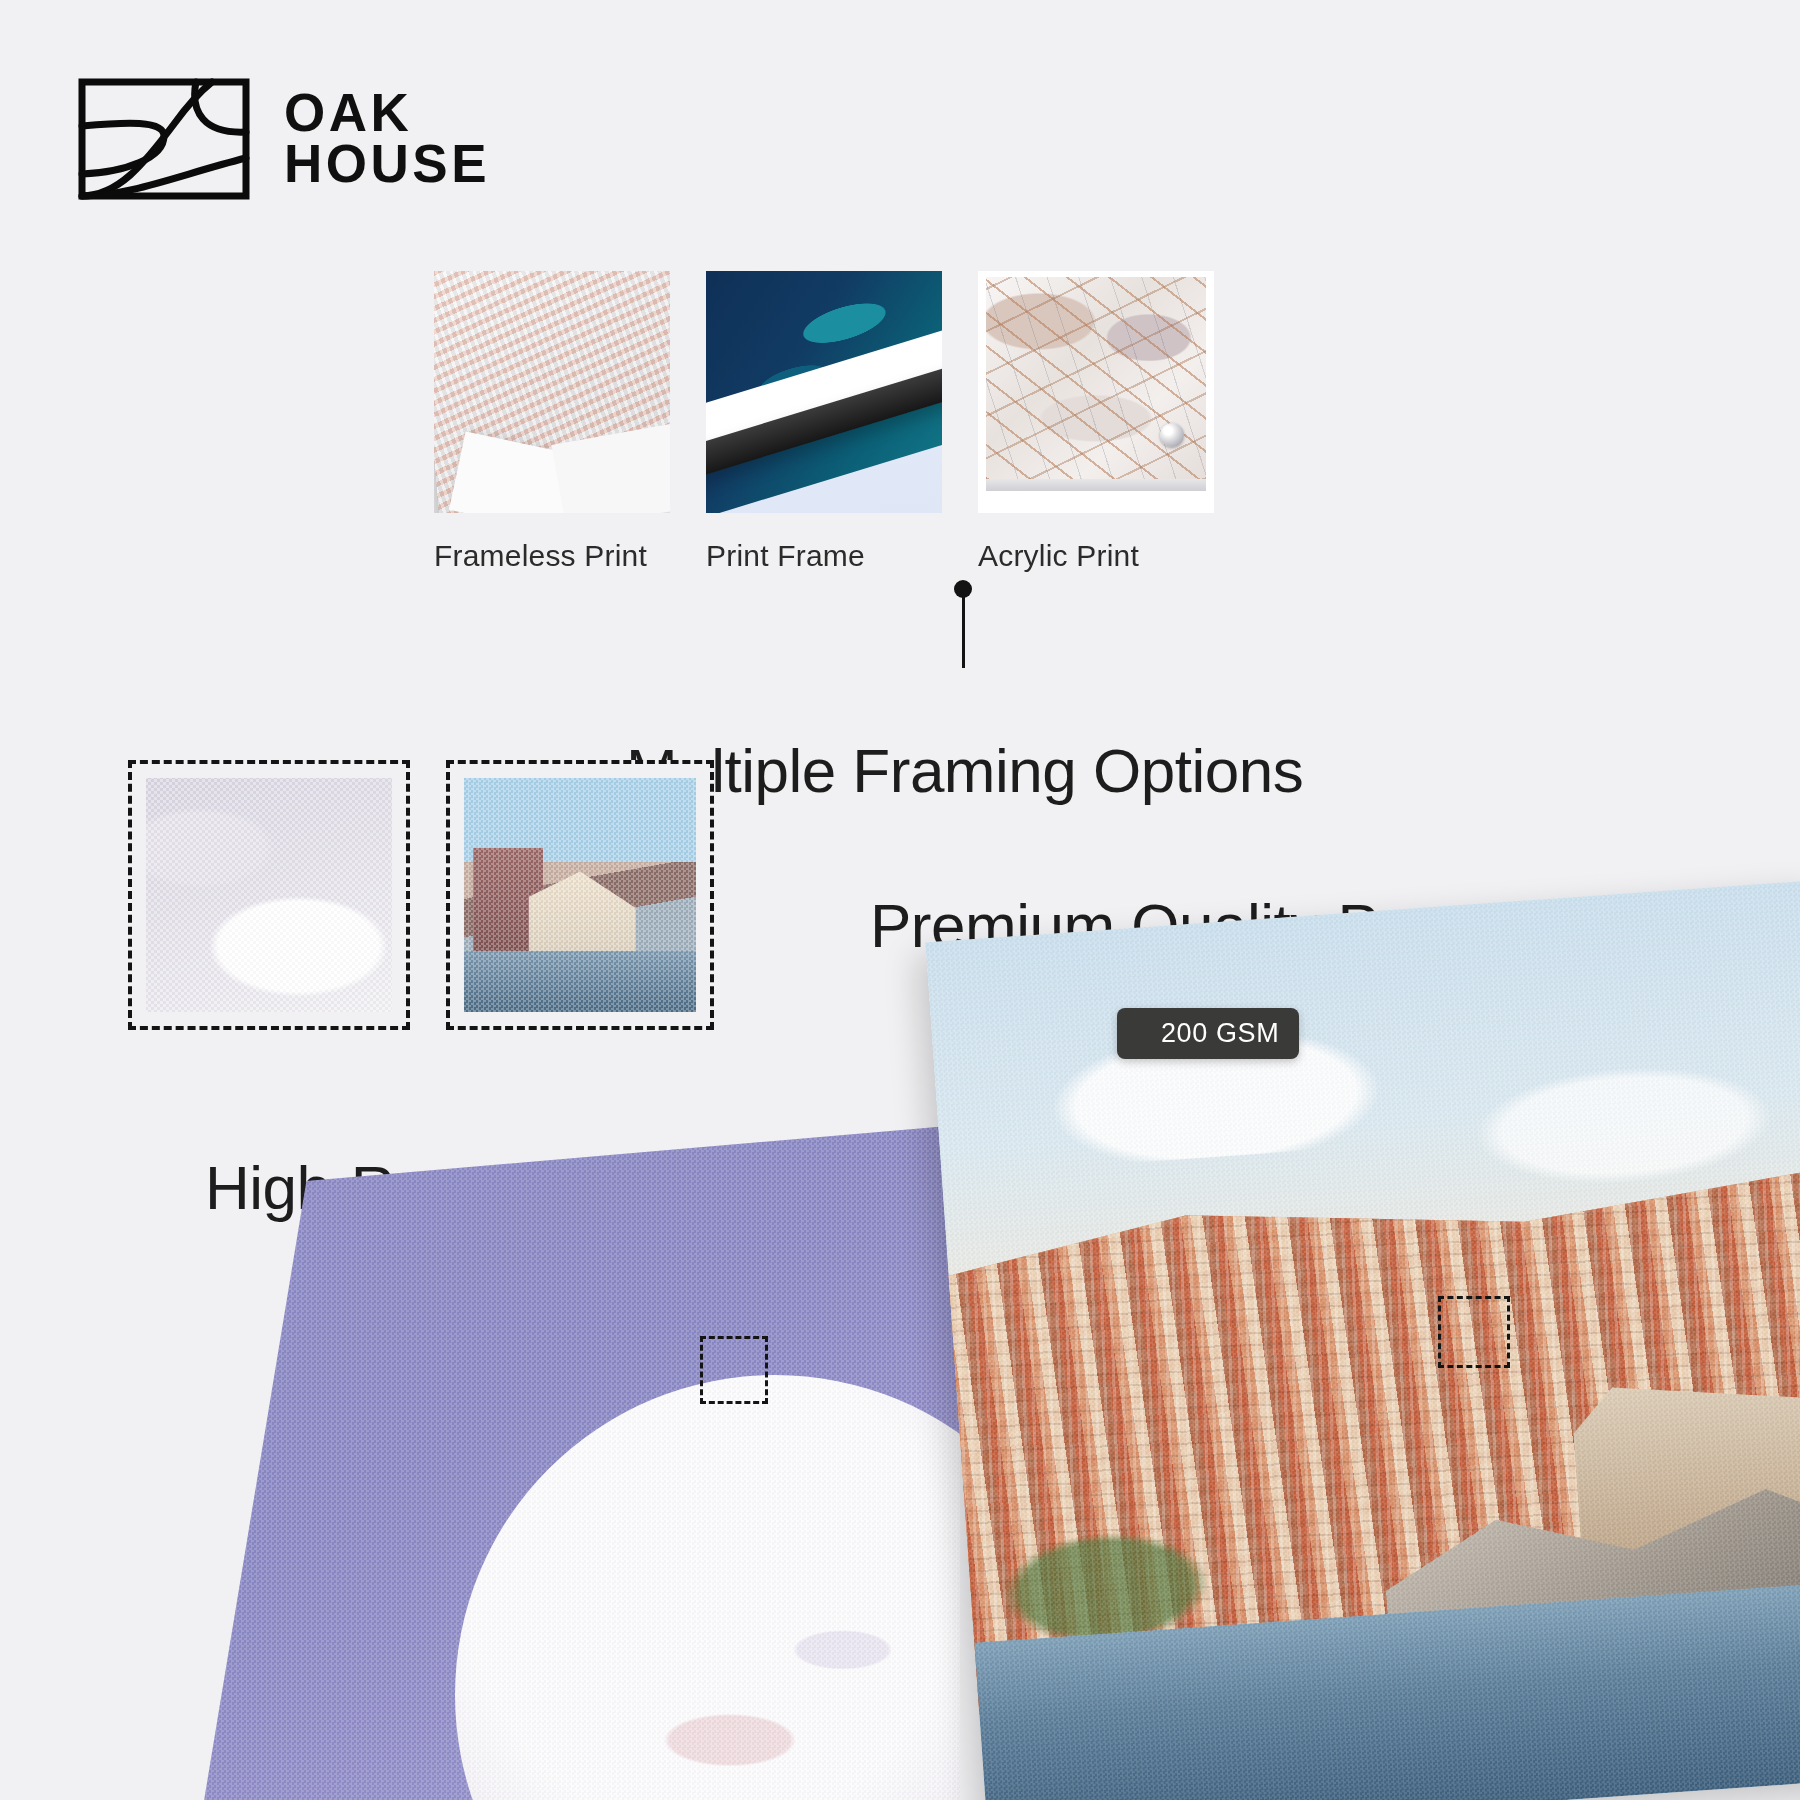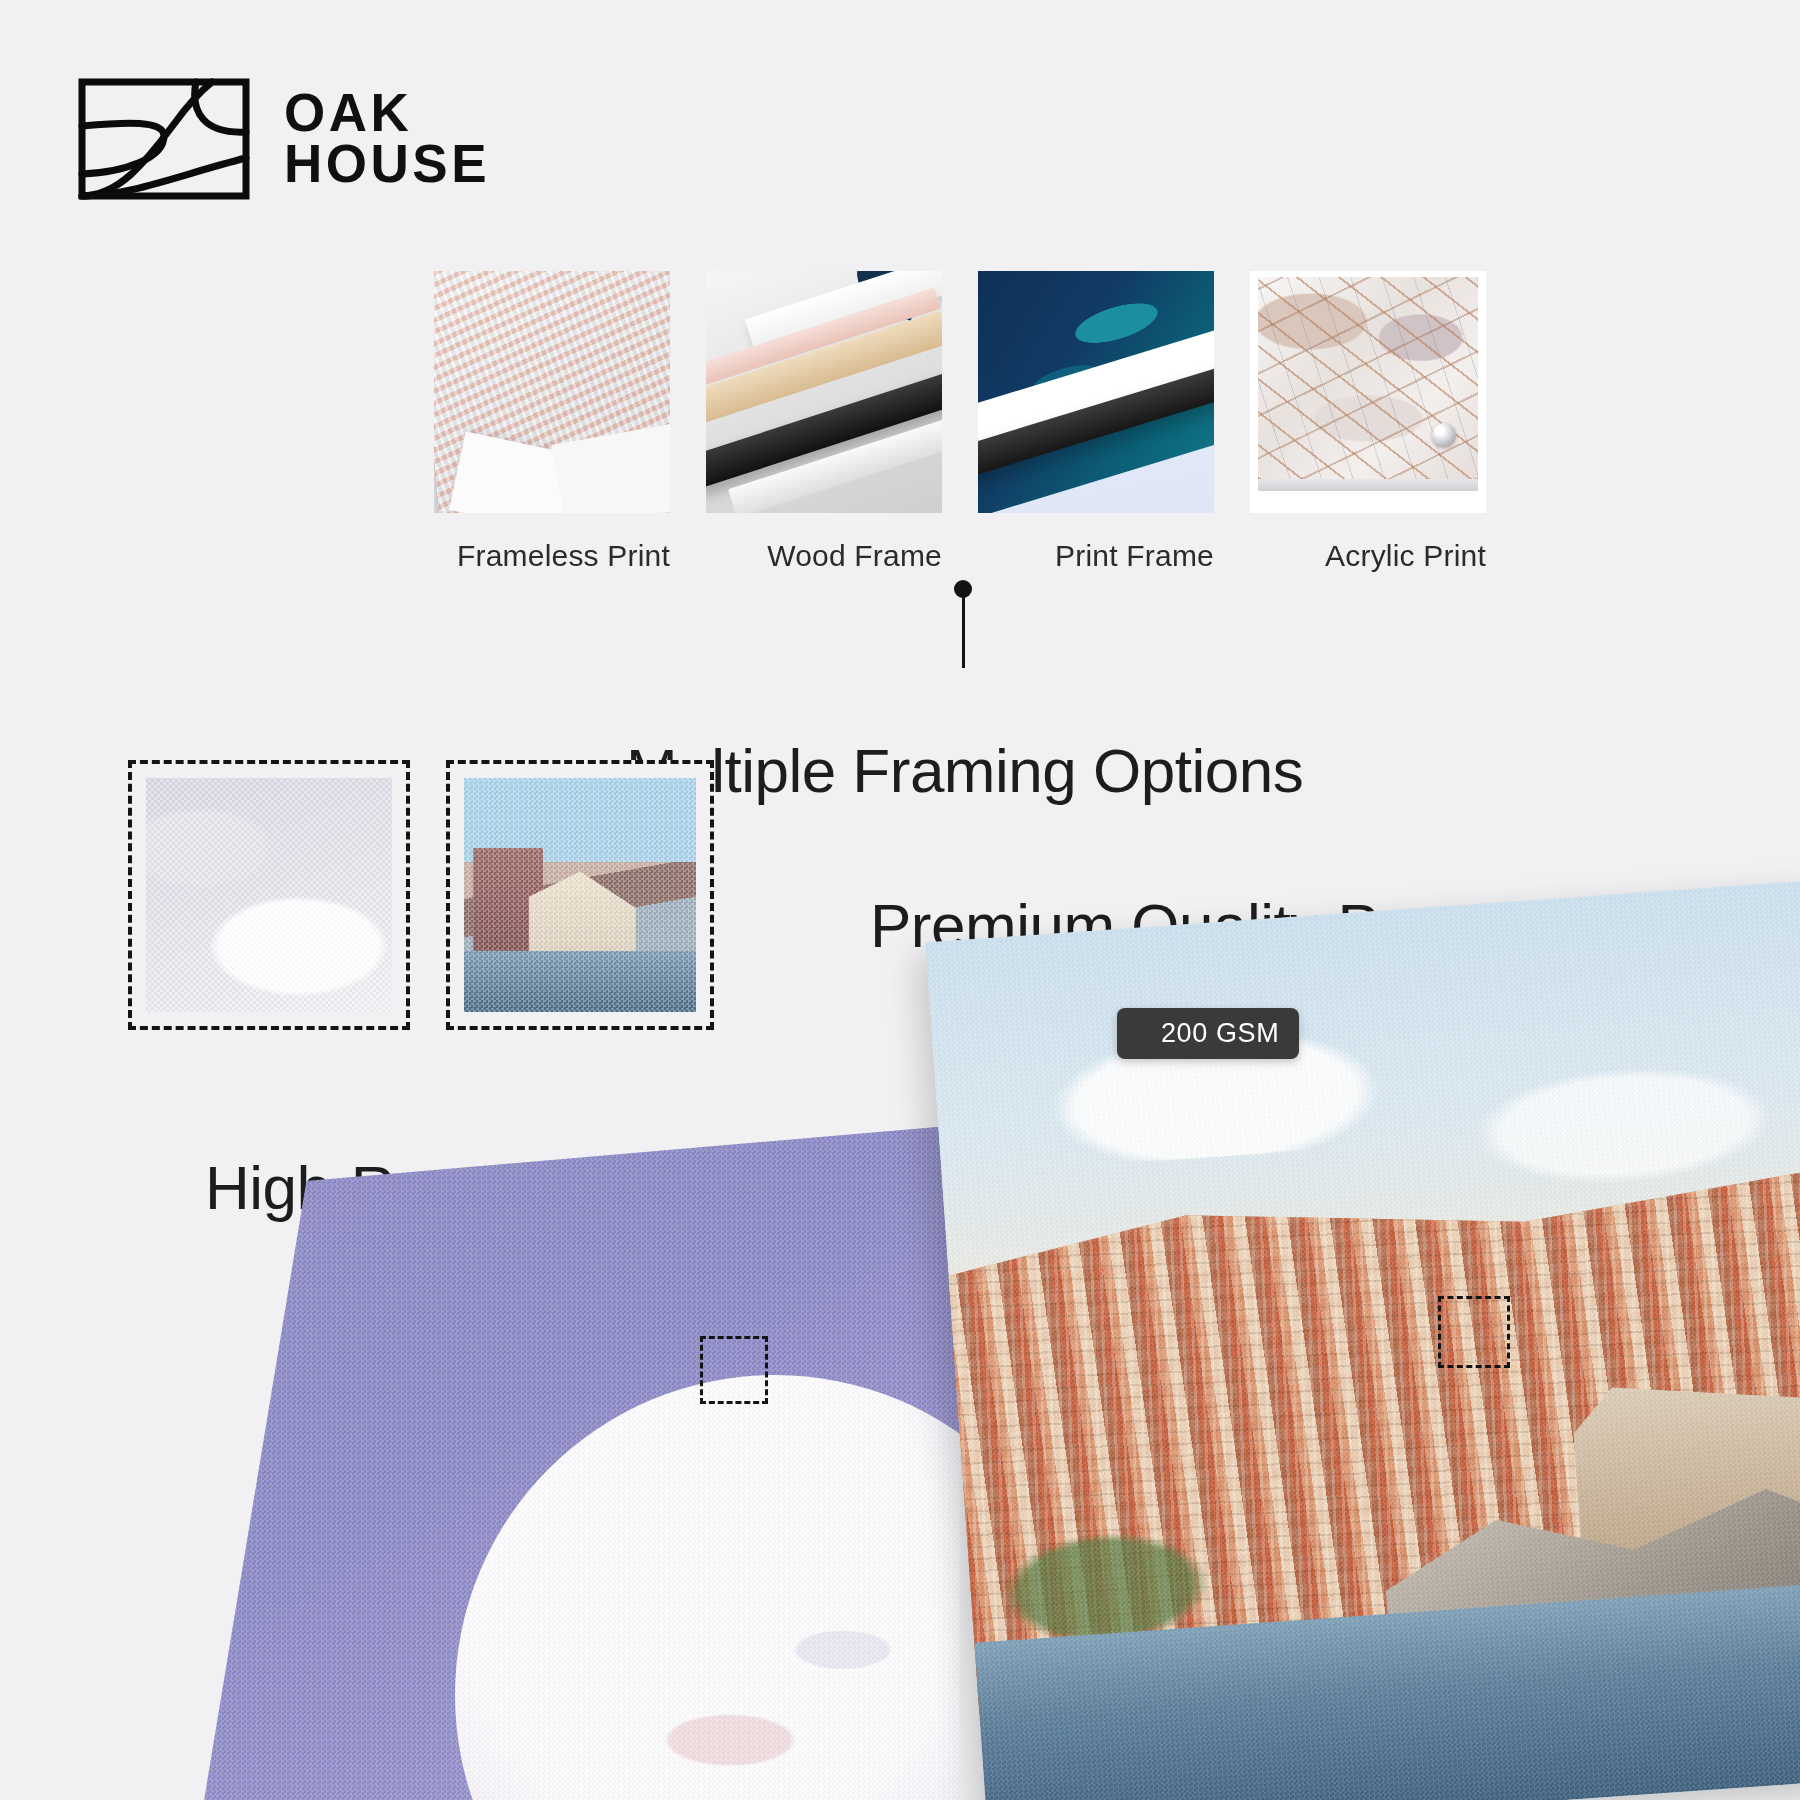--- a/index.html
+++ b/index.html
@@ -20,21 +20,21 @@
   .logo-text div { white-space: nowrap; }
 
   
   .thumb-row { position: absolute; left: 434px; top: 271px; display: flex; gap: 36px; }
   .thumb-cell { width: 236px; }
   .thumb {
     width: 236px; height: 242px; overflow: hidden; position: relative;
     background: #e9e9eb;
   }
   .thumb-label {
-    margin-top: 26px; text-align: right; font-size: 30px; color: #2b2b2b;
+    margin-top: 26px; text-align: left; font-size: 30px; color: #2b2b2b;
     letter-spacing: .2px; font-weight: 400;
   }
 
   
   .t1 { background: linear-gradient(150deg,#f4f4f5 0%, #e7e7e9 55%, #dededf 100%); }
   .t1 .photo {
     position: absolute; left: -8px; top: -34px; width: 300px; height: 260px;
     transform: rotate(-11deg) skewX(-6deg);
     background:
       radial-gradient(circle at 18% 20%, rgba(40,160,175,.95) 0 16%, transparent 17%),
@@ -283,31 +283,20 @@
 
     <div class="thumb-cell">
       <div class="thumb t1">
         <div class="photo"></div>
         <div class="corner"></div>
         <div class="corner2"></div>
       </div>
       <div class="thumb-label">Frameless Print</div>
     </div>
 
-    <div class="thumb-cell">
-      <div class="thumb t2">
-        <div class="leaf"></div>
-        <div class="slab s-white"></div>
-        <div class="slab s-pink"></div>
-        <div class="slab s-wood"></div>
-        <div class="slab s-black"></div>
-        <div class="slab s-grey"></div>
-      </div>
-      <div class="thumb-label">Wood Frame</div>
-    </div>
 
     <div class="thumb-cell">
       <div class="thumb t3">
         <div class="art"></div>
         <div class="mat"></div>
         <div class="bar"></div>
       </div>
       <div class="thumb-label">Print Frame</div>
     </div>
 

